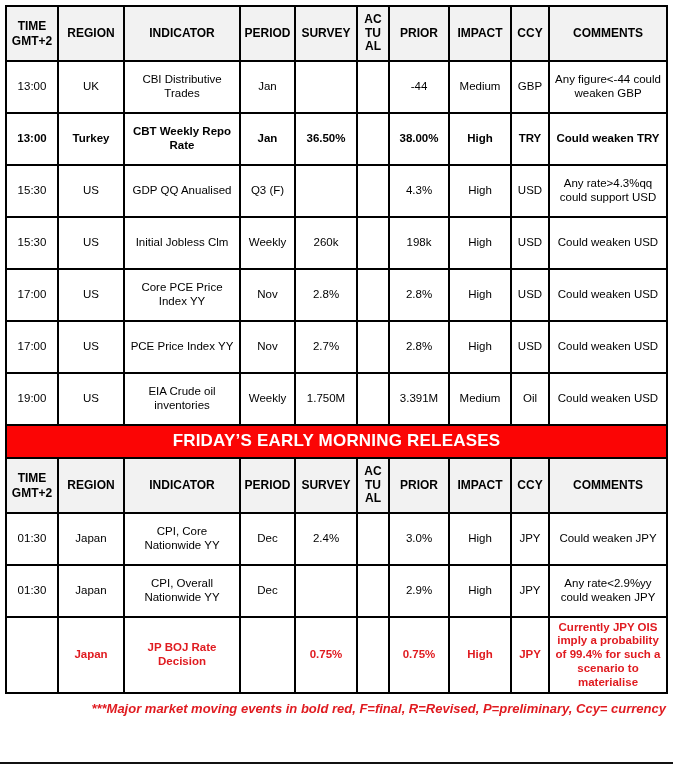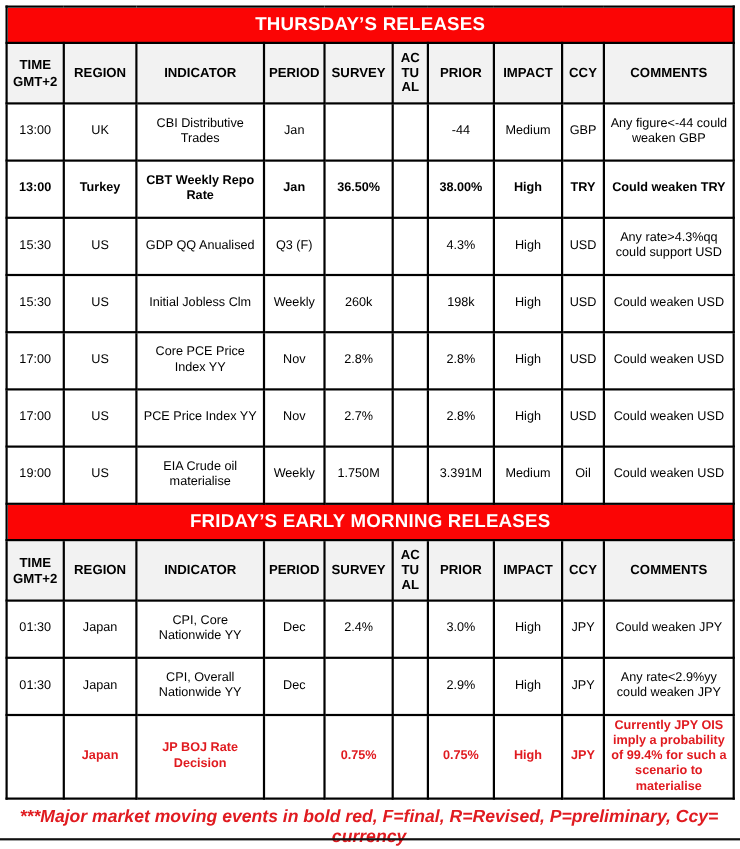--- a/index.html
+++ b/index.html
@@ -16,22 +16,22 @@
   tr.band td{
     background:var(--band-red,#fb0505);color:#fff;font-weight:bold;
     font-size:17px;height:29px;letter-spacing:.2px;
   }
   tr.cols th{background:var(--header-bg,#f2f2f2);font-size:12px;font-weight:bold;height:51px;}
   .hdr-actual{display:inline-block;width:20px;word-break:break-all;line-height:1.15;}
   tr.datarow{height:52px;}
   tr.datarow.bold{font-weight:bold;}
   tr.datarow.bold-red{font-weight:bold;color:var(--text-red,#e01b20);height:76px;}
   .footnote{
-    margin-top:7px;text-align:center;color:var(--text-red,#e01b20);
-    font-weight:bold;font-style:italic;font-size:16px;width:661px;
+    margin-top:7px;text-align:right;color:var(--text-red,#e01b20);
+    font-weight:bold;font-style:italic;font-size:13px;width:661px;
   }
   .bottom-rule{position:absolute;left:0;top:762px;width:673px;border-top:2px solid #111;}
 </style>
 </head>
 <body>
 
 <div class="page">
   <table class="cal">
     <colgroup>
       <col style="width:52px">
@@ -39,23 +39,20 @@
         <col style="width:116px">
       <col style="width:55px">
         <col style="width:62px">
         <col style="width:32px">
       <col style="width:60px">
         <col style="width:62px">
         <col style="width:38px">
       <col style="width:118px">
     </colgroup>
     <tbody id="cal-body">
-        <tr class="band">
-          <td colspan="10">THURSDAY’S RELEASES</td>
-        </tr>
         <tr class="cols">
           <th><span>TIME GMT+2</span></th>
           <th><span>REGION</span></th>
           <th><span>INDICATOR</span></th>
           <th><span>PERIOD</span></th>
           <th><span>SURVEY</span></th>
           <th><span class="hdr-actual">ACTUAL</span></th>
           <th><span>PRIOR</span></th>
           <th><span>IMPACT</span></th>
           <th><span>CCY</span></th>
@@ -129,21 +126,21 @@
           <td>2.7%</td>
           <td></td>
           <td>2.8%</td>
           <td>High</td>
           <td>USD</td>
           <td>Could weaken USD</td>
         </tr>
         <tr class="datarow normal">
           <td>19:00</td>
           <td>US</td>
-          <td>EIA Crude oil materialise</td>
+          <td>EIA Crude oil inventories</td>
           <td>Weekly</td>
           <td>1.750M</td>
           <td></td>
           <td>3.391M</td>
           <td>Medium</td>
           <td>Oil</td>
           <td>Could weaken USD</td>
         </tr>
         <tr class="band">
           <td colspan="10">FRIDAY’S EARLY MORNING RELEASES</td>

